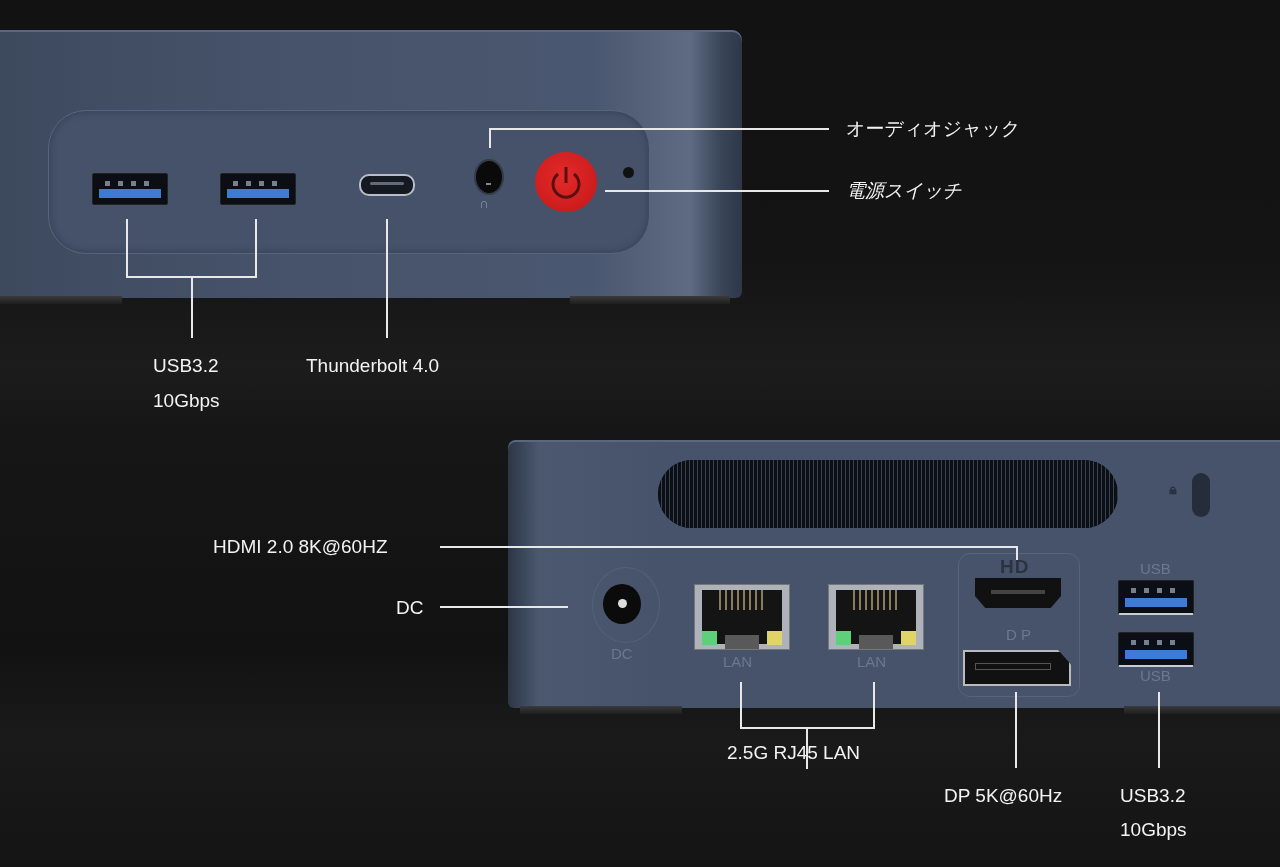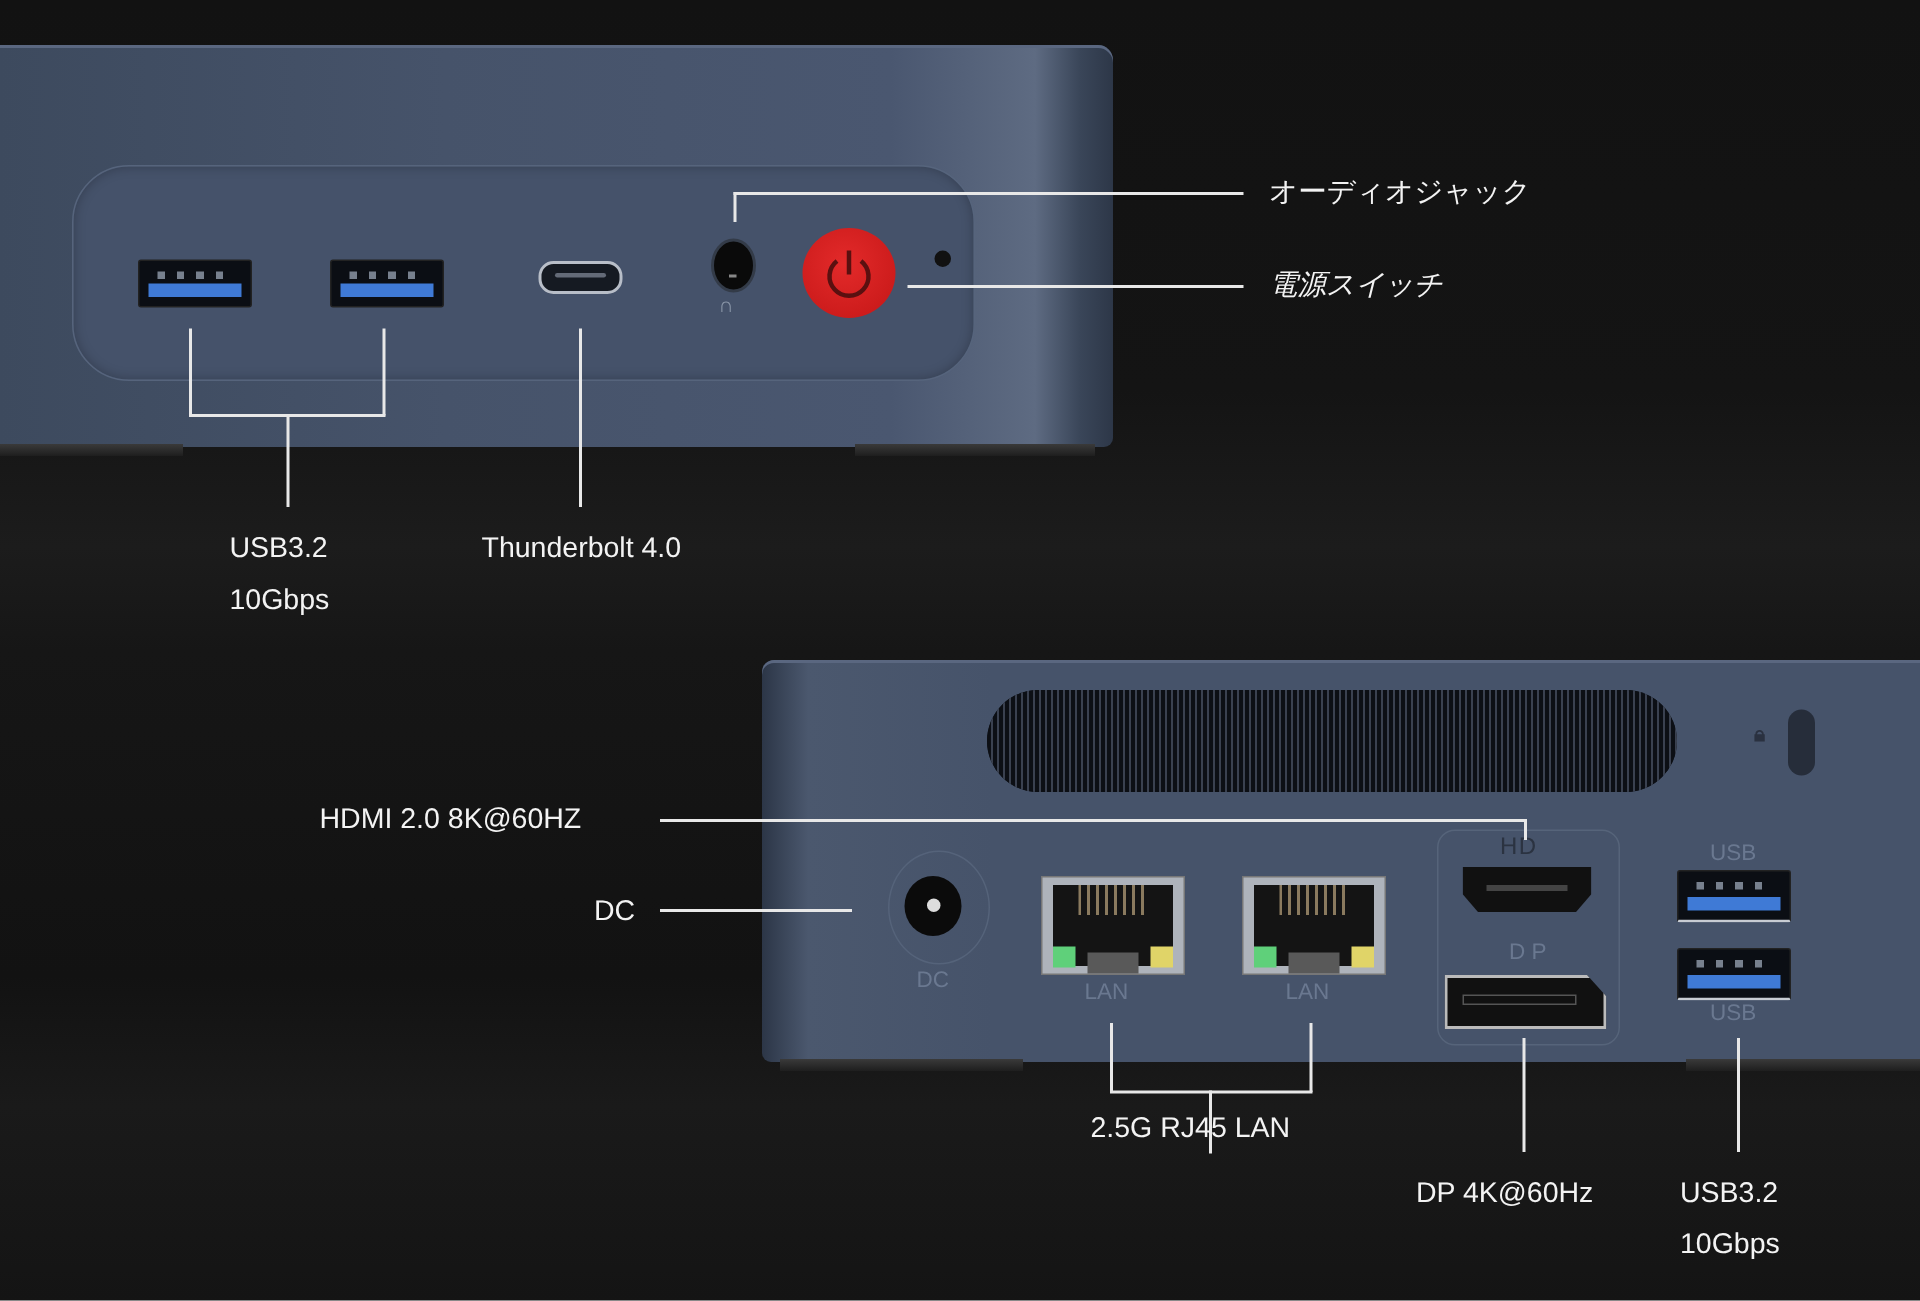--- a/index.html
+++ b/index.html
@@ -85,21 +85,21 @@
 <div class="lbl" style="left:846px;top:174px;font-style:italic;">電源スイッチ</div>
 
 <div class="line" style="left:126px;top:219px;width:2px;height:58px;"></div>
 <div class="line" style="left:255px;top:219px;width:2px;height:58px;"></div>
 <div class="line" style="left:126px;top:276px;width:131px;height:2px;"></div>
 <div class="line" style="left:191px;top:276px;width:2px;height:62px;"></div>
 <div class="lbl" style="left:153px;top:349px;">USB3.2</div>
 <div class="lbl" style="left:153px;top:384px;">10Gbps</div>
 
 <div class="line" style="left:386px;top:219px;width:2px;height:119px;"></div>
-<div class="lbl" style="left:321px;top:349px;">Thunderbolt 4.0</div>
+<div class="lbl" style="left:306px;top:349px;">Thunderbolt 4.0</div>
 
 <div class="abs dev-rear"></div>
 <div class="abs foot" style="left:520px;top:706px;width:162px;"></div>
 <div class="abs foot" style="left:1124px;top:706px;width:156px;"></div>
 <div class="abs vent"></div>
 <div class="abs klock">🔒︎</div>
 <div class="abs kslot"></div>
 
 <div class="abs dc-ring"></div>
 <div class="abs dc-jack"></div>
@@ -116,21 +116,21 @@
 <div class="rj" style="left:828px;top:584px;">
     <div class="hole"></div>
     <div class="pins"></div>
     <div class="tab"></div>
     <div class="g"></div>
     <div class="y"></div>
   </div>
 <div class="port-label-light" style="left:857px;top:653px;">LAN</div>
 
 <div class="abs video-box"></div>
-<div class="port-label" style="left:1000px;top:556px;font-weight:normal;font-size:16px;">HD</div>
+<div class="port-label" style="left:1000px;top:556px;font-weight:bold;font-size:19px;">HD</div>
 <div class="abs hdmi"></div>
 <div class="port-label-light" style="left:1006px;top:626px;">D P</div>
 <div class="abs dp"></div>
 
 <div class="port-label-light" style="left:1140px;top:560px;">USB</div>
 <div class="usb-a usb-rear" style="left:1118px;top:580px;">
     <div class="pins"></div>
     <div class="tongue"></div>
   </div>
 <div class="usb-a usb-rear" style="left:1118px;top:632px;">
@@ -146,17 +146,17 @@
 <div class="lbl" style="left:396px;top:591px;">DC</div>
 <div class="line" style="left:440px;top:606px;width:128px;height:2px;"></div>
 
 <div class="line" style="left:740px;top:682px;width:2px;height:46px;"></div>
 <div class="line" style="left:873px;top:682px;width:2px;height:46px;"></div>
 <div class="line" style="left:740px;top:727px;width:135px;height:2px;"></div>
 <div class="line" style="left:806px;top:727px;width:2px;height:42px;"></div>
 <div class="lbl" style="left:727px;top:736px;">2.5G RJ45 LAN</div>
 
 <div class="line" style="left:1015px;top:692px;width:2px;height:76px;"></div>
-<div class="lbl" style="left:944px;top:779px;">DP 4K@60Hz</div>
+<div class="lbl" style="left:944px;top:779px;">DP 5K@60Hz</div>
 
 <div class="line" style="left:1158px;top:692px;width:2px;height:76px;"></div>
 <div class="lbl" style="left:1120px;top:779px;">USB3.2</div>
 <div class="lbl" style="left:1120px;top:813px;">10Gbps</div>
 
 </body></html>

